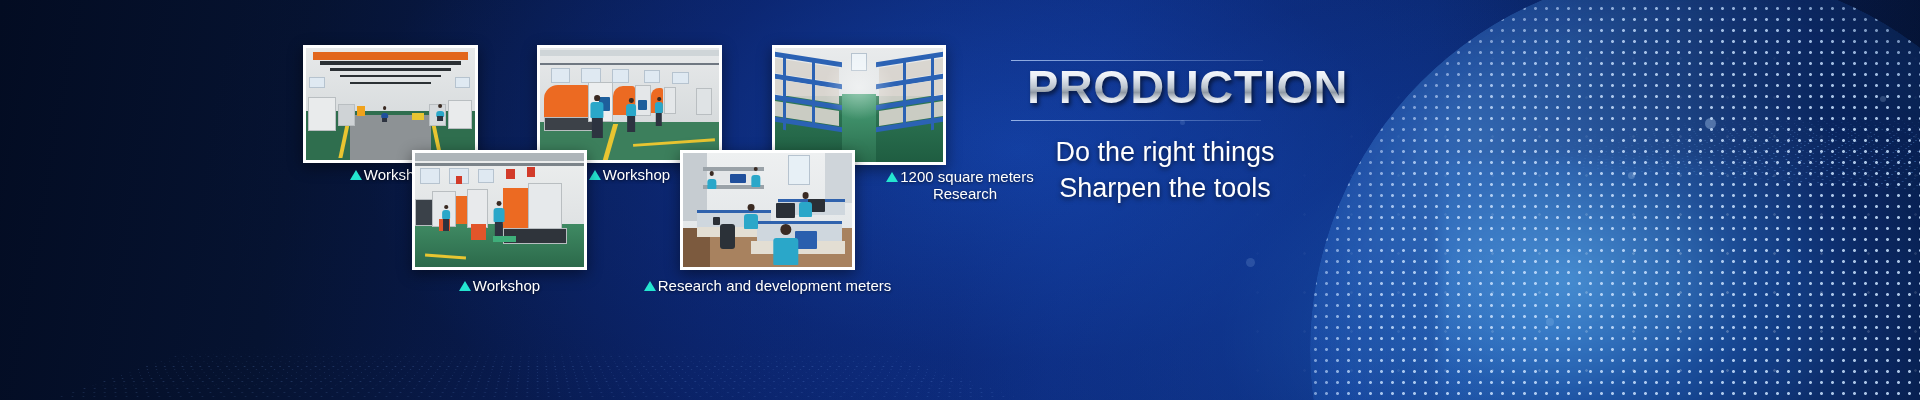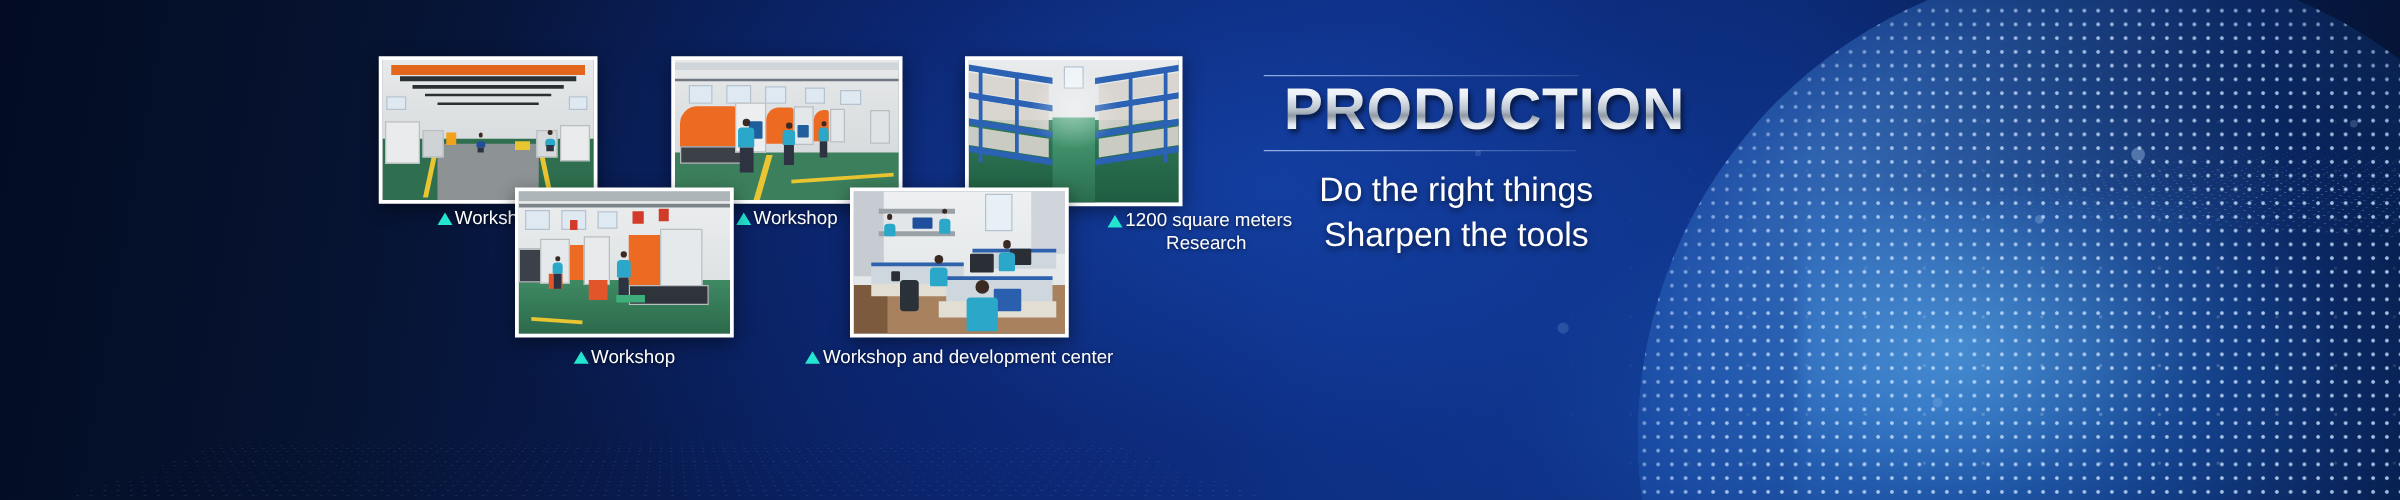--- a/index.html
+++ b/index.html
@@ -388,21 +388,21 @@
         <div class="person" style="left:53%;top:62%;width:16%;height:36%;">
           <div class="head" style="top:0;width:42%;padding-bottom:42%;"></div>
           <div class="body" style="top:36%;width:94%;height:64%;"></div>
         </div>
         <div style="position:absolute;left:22%;top:62%;width:9%;height:22%;background:#2b3138;border-radius:3px;"></div>
       </div>
     </div>
   </div>
   <div class="caption" style="left:660px;top:277px;width:215px;justify-content:center;">
     <span class="tri"></span>
-    <span>Workshop and development center</span>
+    <span>Research and development meters</span>
   </div>
 
   <div class="text-block">
     <div class="rule r1"></div>
     <div class="title-line" id="title2">PRODUCTION</div>
     <div class="rule r2"></div>
     <div class="subtitle">
       <div>Do the right things</div>
       <div>Sharpen the tools</div>
     </div>

